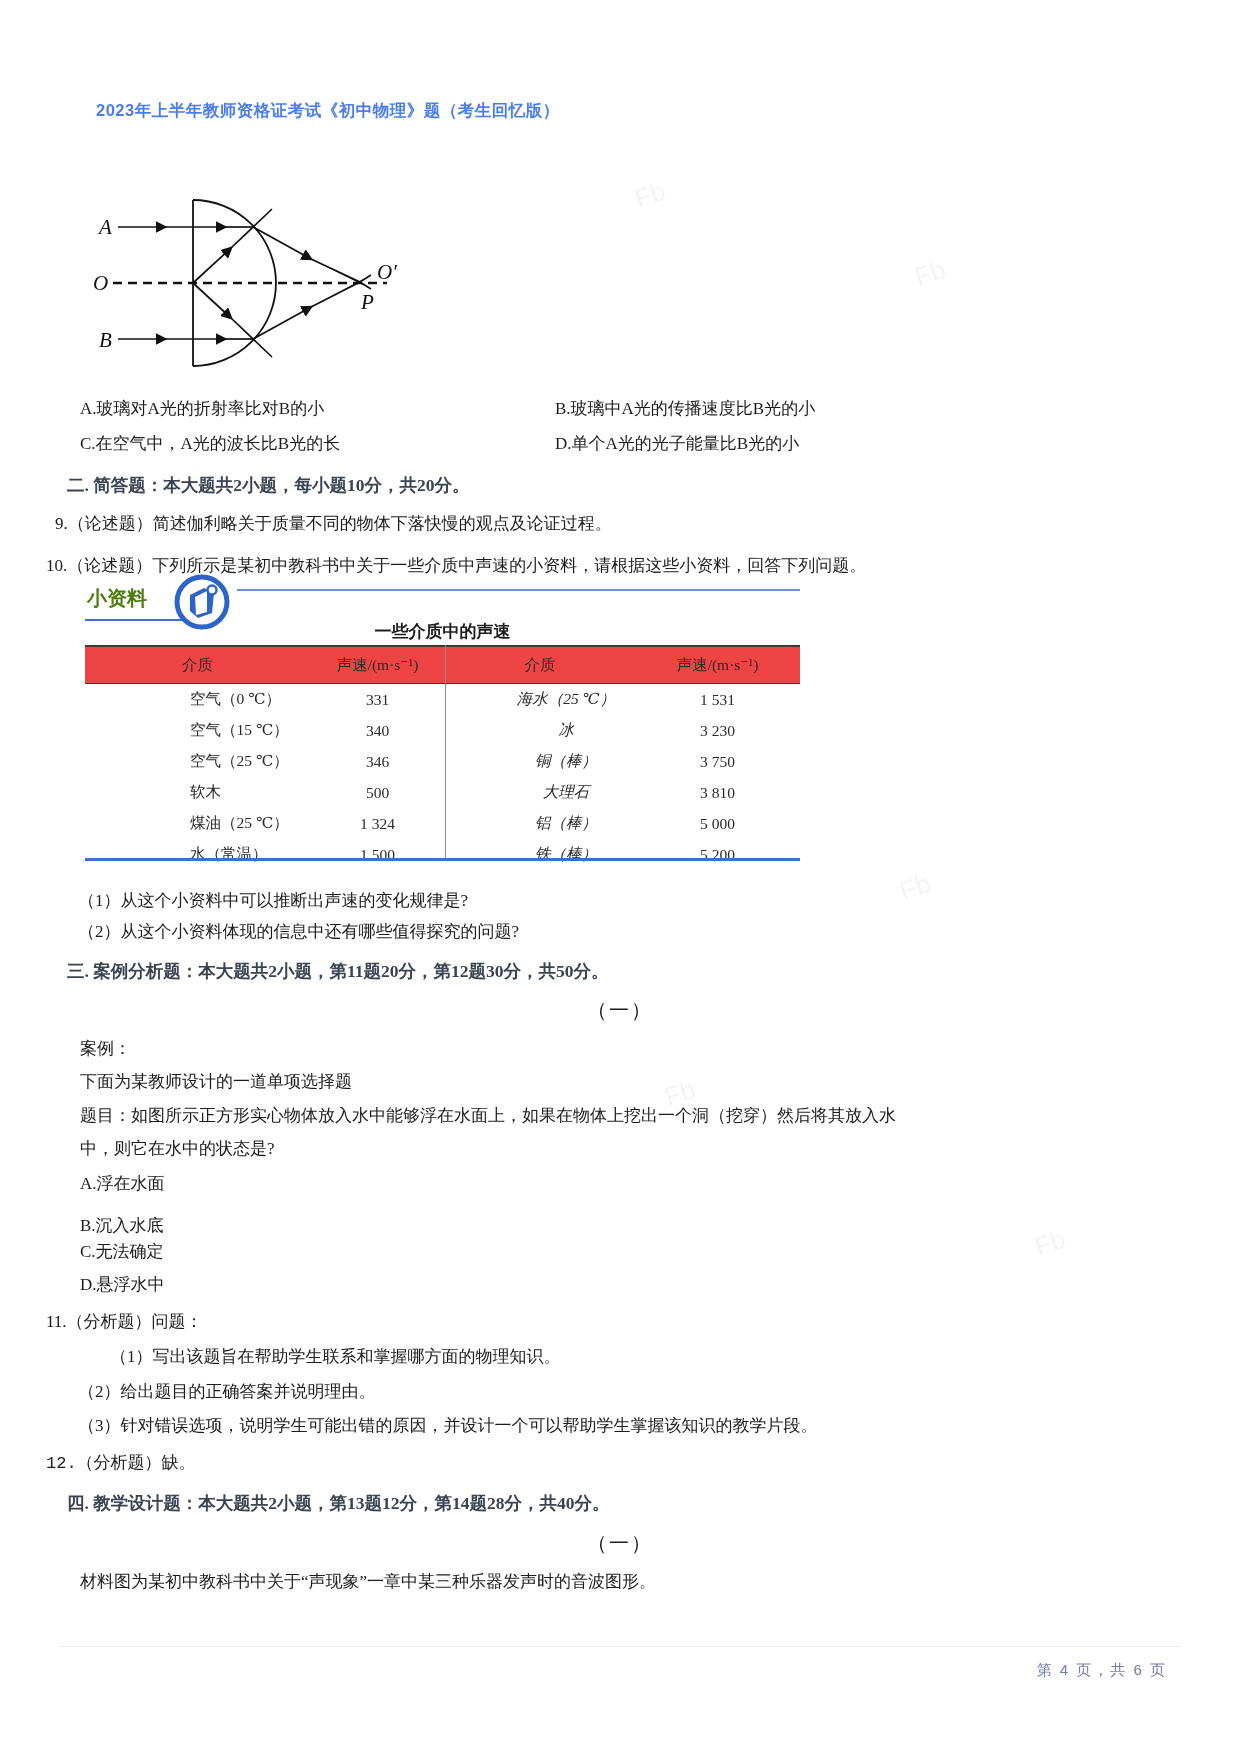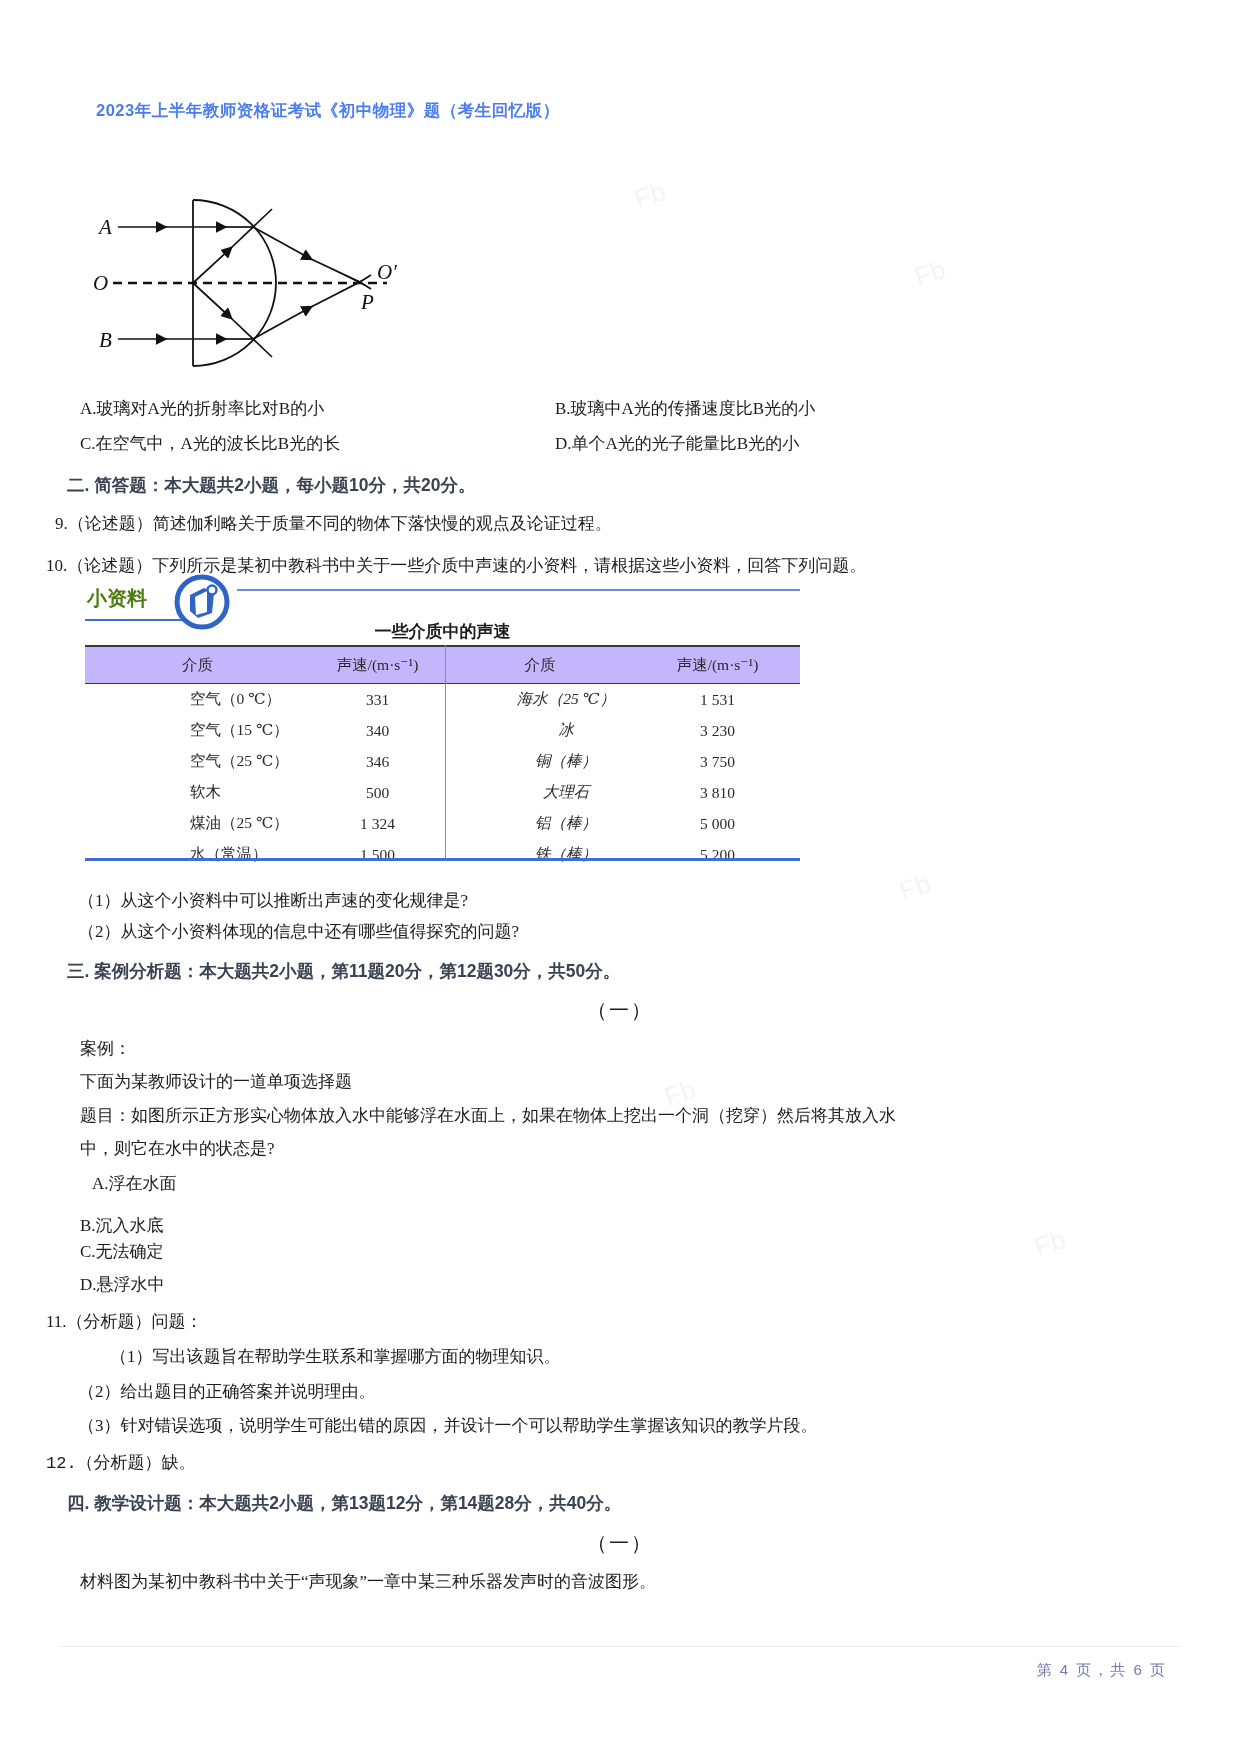--- a/index.html
+++ b/index.html
@@ -1,39 +1,39 @@
 <!DOCTYPE html>
 <html><head>
 <meta charset="utf-8">
 <style>
   html,body{margin:0;padding:0;background:#fff;}
   .page{position:relative;width:1240px;height:1754px;background:#ffffff;overflow:hidden;
         font-family:"Liberation Serif","DejaVu Serif",serif;color:#1c1c1c;}
   .ln{position:absolute;font-size:17px;white-space:nowrap;line-height:1.25;}
   .doc-title{font-family:"Liberation Sans","DejaVu Sans",sans-serif;font-weight:bold;
              font-size:16.5px;color:#4a7df0;letter-spacing:.5px;}
-  .sec{font-family:Liberation Sans, sans-serif;font-weight:bold;
+  .sec{font-family:Liberation Serif, serif;font-weight:bold;
        font-size:17.5px;color:#3a4351;}
   .center{left:0;width:1240px;text-align:center;}
   .part-label{font-size:20px;letter-spacing:2px;}
   .wm{position:absolute;font-family:"Liberation Sans","DejaVu Sans",sans-serif;
       font-size:26px;color:#334;opacity:.05;transform:rotate(-18deg);white-space:nowrap;}
   
   .material{position:absolute;left:85px;top:573px;width:715px;height:292px;}
   .mat-tag{position:absolute;left:2px;top:12px;font-family:"Liberation Sans","DejaVu Sans",sans-serif;
            font-weight:bold;font-size:20px;color:#4d7c0f;}
   .mat-line-l{position:absolute;left:0;top:46px;width:112px;height:2px;background:#3f6fd0;}
   .mat-line-r{position:absolute;left:152px;top:16px;width:563px;height:2px;background:#6b8fd8;}
   .mat-icon{position:absolute;left:88px;top:0;}
   .mat-title{position:absolute;left:0;top:47px;width:715px;text-align:center;
              font-family:"Liberation Sans","DejaVu Sans",sans-serif;font-weight:bold;
              font-size:17px;color:#1d1d1d;}
   .mat-table{position:absolute;left:0;top:72px;width:715px;border-collapse:collapse;
              font-size:15.5px;color:#2a2a2a;}
-  .mat-table th{background:#c4b5fd;font-weight:normal;height:34px;
+  .mat-table th{background:#ef4444;font-weight:normal;height:34px;
                 border-top:2px solid #3a3a3a;border-bottom:1px solid #3a3a3a;}
   .mat-table td{height:29px;}
   .name-cell{text-align:left;padding-left:105px;}
   .name-cell2{text-align:center;padding-left:53px;font-style:italic;}
   .num-cell{text-align:center;}
   .mat-divider{position:absolute;left:360px;top:72px;width:1px;height:213px;background:#8f8f8f;}
   .mat-blue{position:absolute;left:0;top:285px;width:715px;height:3px;background:#3f6fd0;}
   .footer-rule{position:absolute;left:60px;top:1646px;width:1120px;height:1px;background:#e9e9ee;}
   .footer-text{position:absolute;top:1661px;right:73px;font-family:"Liberation Sans","DejaVu Sans",sans-serif;
                font-size:15px;color:#707cae;letter-spacing:2px;}
@@ -170,21 +170,21 @@
 
   <div class="ln" style="left:78px;top:890px;">（1）从这个小资料中可以推断出声速的变化规律是?</div>
   <div class="ln" style="left:78px;top:921px;">（2）从这个小资料体现的信息中还有哪些值得探究的问题?</div>
 
   <div class="ln sec" style="left:67px;top:961px;">三. 案例分析题：本大题共2小题，第11题20分，第12题30分，共50分。</div>
   <div class="ln center part-label" style="top:998px;">（一）</div>
   <div class="ln" style="left:80px;top:1038px;">案例：</div>
   <div class="ln" style="left:80px;top:1071px;">下面为某教师设计的一道单项选择题</div>
   <div class="ln" style="left:80px;top:1105px;">题目：如图所示正方形实心物体放入水中能够浮在水面上，如果在物体上挖出一个洞（挖穿）然后将其放入水</div>
   <div class="ln" style="left:80px;top:1138px;">中，则它在水中的状态是?</div>
-  <div class="ln" style="left:80px;top:1173px;margin-left:12px;">A.浮在水面</div>
+  <div class="ln" style="left:80px;top:1173px;">A.浮在水面</div>
   <div class="ln" style="left:80px;top:1206px;margin-top:9px;">B.沉入水底</div>
   <div class="ln" style="left:80px;top:1241px;">C.无法确定</div>
   <div class="ln" style="left:80px;top:1274px;">D.悬浮水中</div>
   <div class="ln" style="left:46px;top:1311px;">11.（分析题）问题：</div>
   <div class="ln" style="left:78px;top:1346px;margin-left:32px;">（1）写出该题旨在帮助学生联系和掌握哪方面的物理知识。</div>
   <div class="ln" style="left:78px;top:1381px;">（2）给出题目的正确答案并说明理由。</div>
   <div class="ln" style="left:78px;top:1415px;">（3）针对错误选项，说明学生可能出错的原因，并设计一个可以帮助学生掌握该知识的教学片段。</div>
   <div class="ln" style="left:46px;top:1453px;font-family:Liberation Mono, monospace;">12.（分析题）缺。</div>
 
   <div class="ln sec" style="left:67px;top:1493px;">四. 教学设计题：本大题共2小题，第13题12分，第14题28分，共40分。</div>

